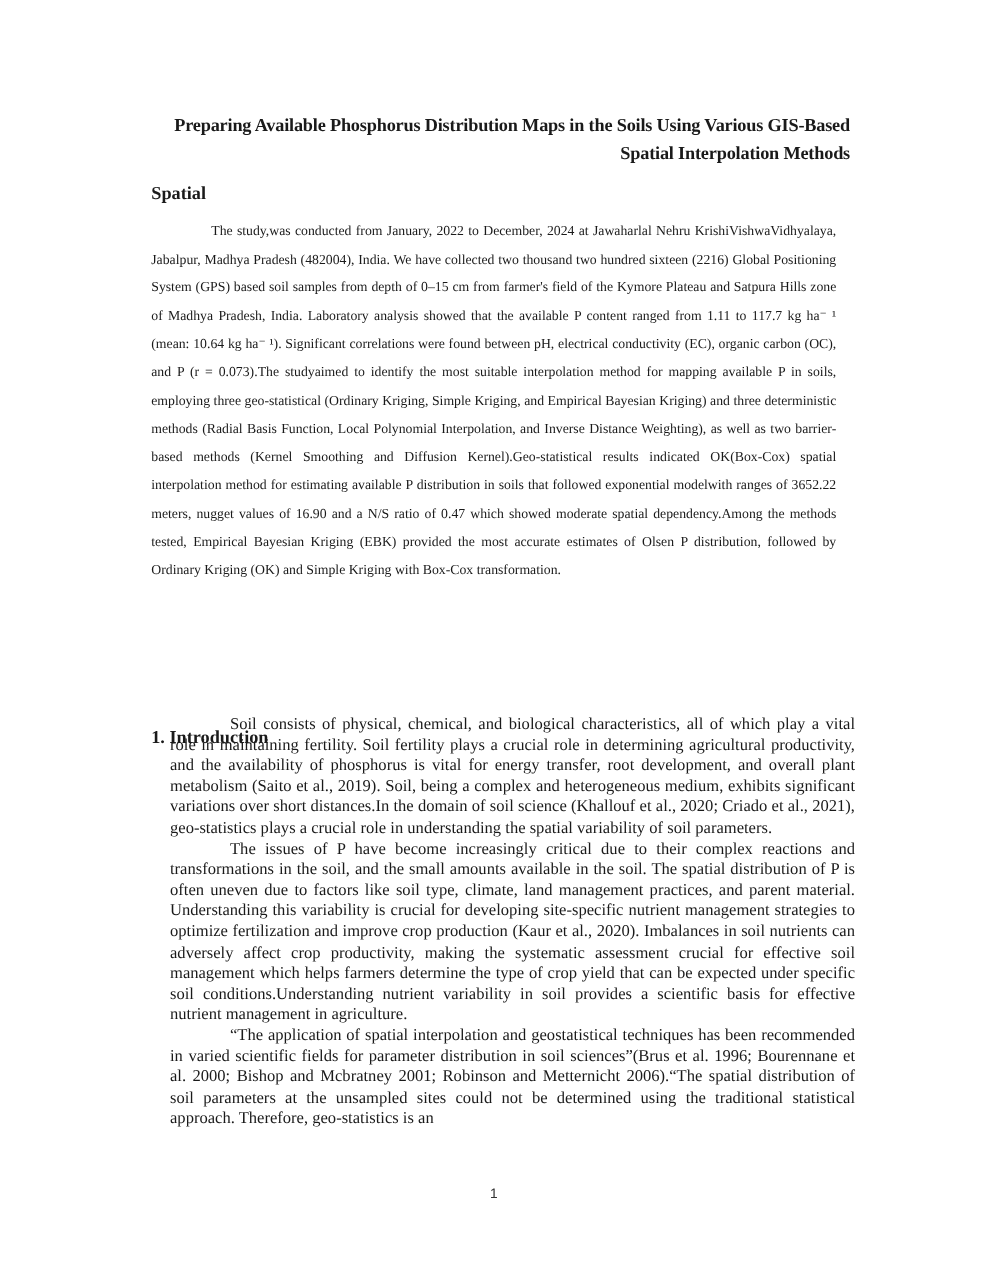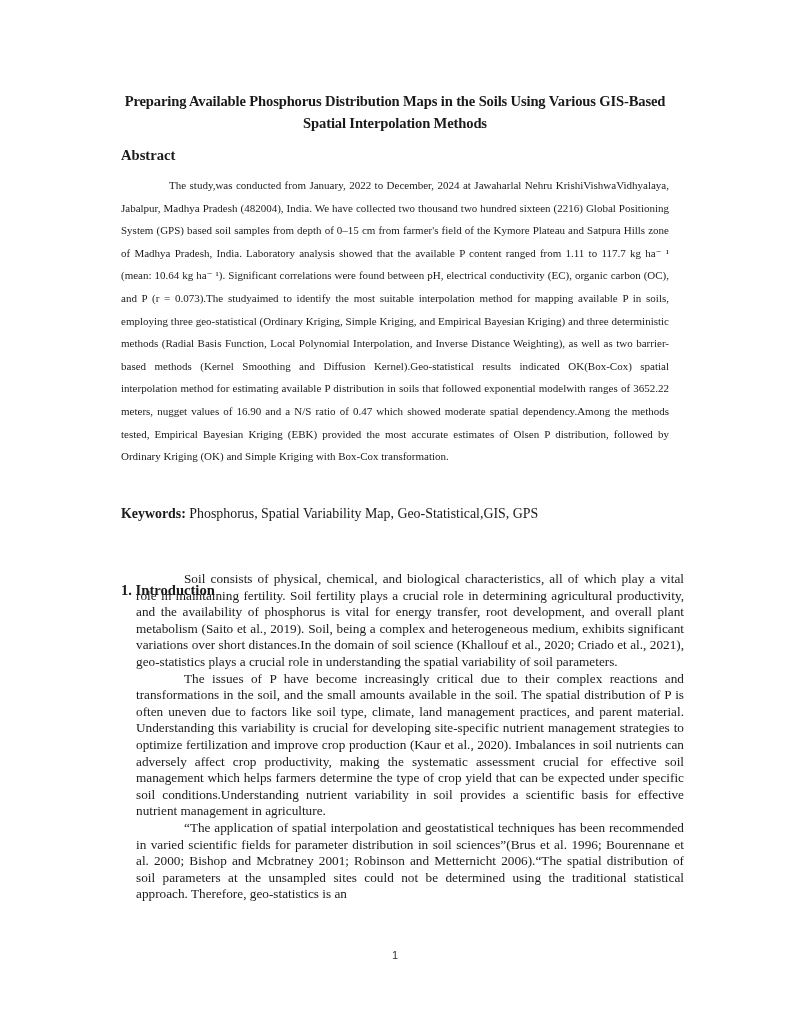--- a/index.html
+++ b/index.html
@@ -19,21 +19,21 @@
     position: absolute;
     left: 0; top: 0;
     width: 791px; height: 1024px;
     background: #ffffff;
   }
   .title {
     position: absolute;
     left: 110px;
     top: 90px;
     width: 570px;
-    text-align: center;
+    text-align: right;
     font-weight: bold;
     font-size: 14.6px;
     line-height: 22px;
     letter-spacing: -0.15px;
   }
   .heading {
     position: absolute;
     left: 121px;
     font-weight: bold;
     font-size: 14.6px;
@@ -87,25 +87,24 @@
     color: #333;
   }
 </style>
 </head>
 <body>
 
 <div class="page">
 
   <div class="title">Preparing Available Phosphorus Distribution Maps in the Soils Using Various GIS-Based Spatial Interpolation Methods</div>
 
-  <div class="heading abstract-heading">Abstract</div>
+  <div class="heading abstract-heading">Spatial</div>
 
   <p class="abstract-body">The study,was conducted from January, 2022 to December, 2024 at Jawaharlal Nehru KrishiVishwaVidhyalaya, Jabalpur, Madhya Pradesh (482004), India. We have collected two thousand two hundred sixteen (2216) Global Positioning System (GPS) based soil samples from depth of 0–15 cm from farmer's field of the Kymore Plateau and Satpura Hills zone of Madhya Pradesh, India. Laboratory analysis showed that the available P content ranged from 1.11 to 117.7 kg ha⁻ ¹ (mean: 10.64 kg ha⁻ ¹). Significant correlations were found between pH, electrical conductivity (EC), organic carbon (OC), and P (r = 0.073).The studyaimed to identify the most suitable interpolation method for mapping available P in soils, employing three geo-statistical (Ordinary Kriging, Simple Kriging, and Empirical Bayesian Kriging) and three deterministic methods (Radial Basis Function, Local Polynomial Interpolation, and Inverse Distance Weighting), as well as two barrier-based methods (Kernel Smoothing and Diffusion Kernel).Geo-statistical results indicated OK(Box-Cox) spatial interpolation method for estimating available P distribution in soils that followed exponential modelwith ranges of 3652.22 meters, nugget values of 16.90 and a N/S ratio of 0.47 which showed moderate spatial dependency.Among the methods tested, Empirical Bayesian Kriging (EBK) provided the most accurate estimates of Olsen P distribution, followed by Ordinary Kriging (OK) and Simple Kriging with Box-Cox transformation.</p>
 
-  <p class="keywords"><b>Keywords:</b><span> Phosphorus, Spatial Variability Map, Geo-Statistical,GIS, GPS</span></p>
 
   <div class="heading intro-heading">1. Introduction</div>
 
   <div class="intro-body">
     <p>Soil consists of physical, chemical, and biological characteristics, all of which play a vital role in maintaining fertility. Soil fertility plays a crucial role in determining agricultural productivity, and the availability of phosphorus is vital for energy transfer, root development, and overall plant metabolism (Saito et al., 2019). Soil, being a complex and heterogeneous medium, exhibits significant variations over short distances.In the domain of soil science (Khallouf et al., 2020; Criado et al., 2021), geo-statistics plays a crucial role in understanding the spatial variability of soil parameters.</p>
     <p>The issues of P have become increasingly critical due to their complex reactions and transformations in the soil, and the small amounts available in the soil. The spatial distribution of P is often uneven due to factors like soil type, climate, land management practices, and parent material. Understanding this variability is crucial for developing site-specific nutrient management strategies to optimize fertilization and improve crop production (Kaur et al., 2020). Imbalances in soil nutrients can adversely affect crop productivity, making the systematic assessment crucial for effective soil management which helps farmers determine the type of crop yield that can be expected under specific soil conditions.Understanding nutrient variability in soil provides a scientific basis for effective nutrient management in agriculture.</p>
     <p>“The application of spatial interpolation and geostatistical techniques has been recommended in varied scientific fields for parameter distribution in soil sciences”(Brus et al. 1996; Bourennane et al. 2000; Bishop and Mcbratney 2001; Robinson and Metternicht 2006).“The spatial distribution of soil parameters at the unsampled sites could not be determined using the traditional statistical approach. Therefore, geo-statistics is an</p>
   </div>
 
   <div class="page-number">1</div>

